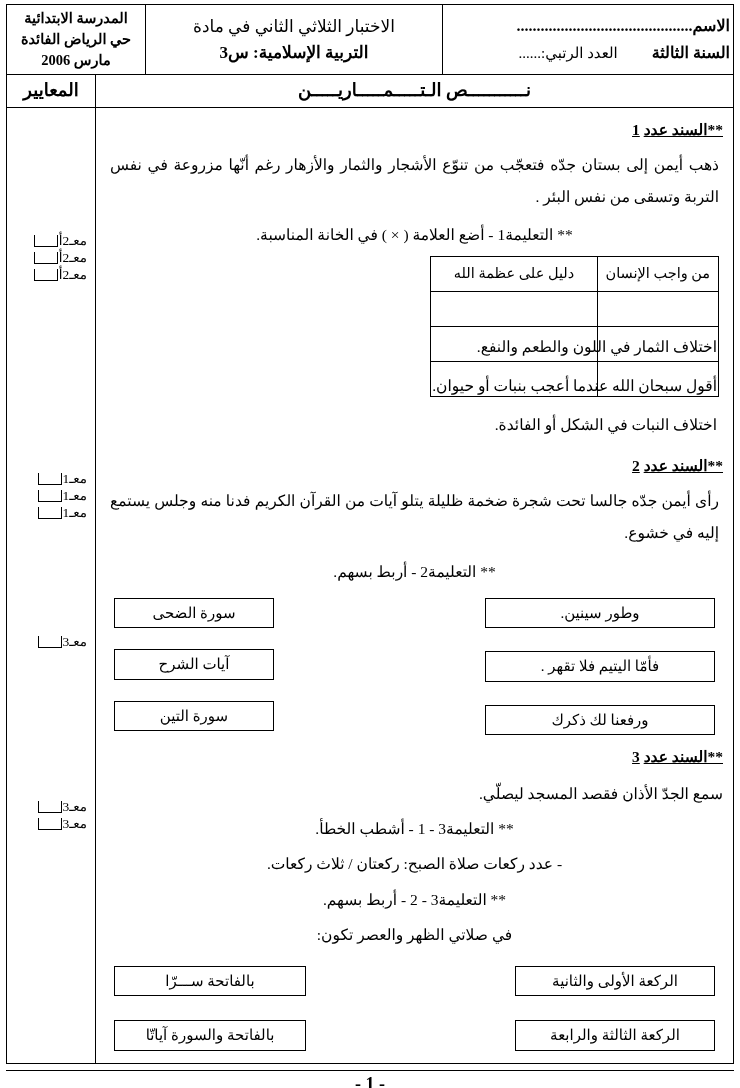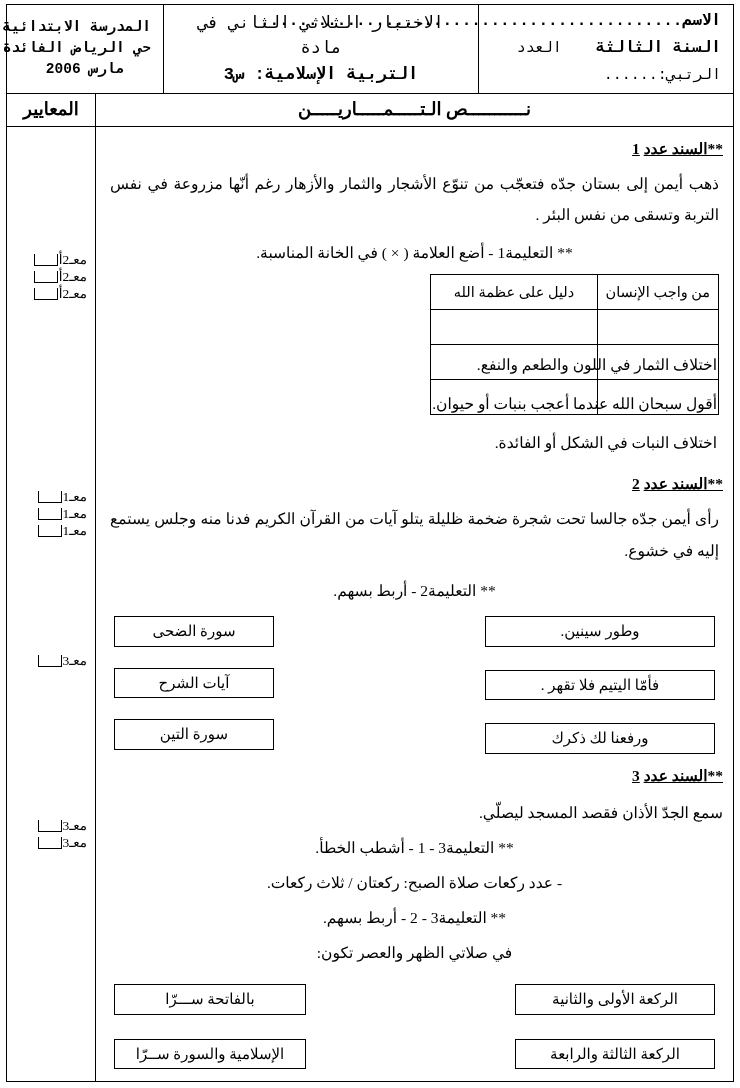--- a/index.html
+++ b/index.html
@@ -24,22 +24,21 @@
   
   .hdr-table {
     width: 728px;
     border-collapse: collapse;
     table-layout: fixed;
     margin: 0 auto;
   }
   .hdr-table td {
     border: 1px solid #000;
     vertical-align: middle;
-    padding: 3px 12px;
-    font-family: Liberation Mono, monospace;
+    padding: 3px 3px;
   }
   .hdr-school {
     width: 132px;
     text-align: center;
     font-size: 14.5px;
     line-height: 1.45;
     font-weight: bold;
   }
   .hdr-school div { white-space: nowrap; }
   .hdr-title {
@@ -328,21 +327,21 @@
             <div class="instr">** التعليمة3 - 2 - أربط بسهم.</div>
             <div class="instr">في صلاتي الظهر والعصر تكون:</div>
 
             <div class="match-wrap pair2">
               <div class="match-col right">
                 <div class="mbox">الركعة الأولى والثانية</div>
                 <div class="mbox">الركعة الثالثة والرابعة</div>
               </div>
               <div class="match-col left">
                 <div class="mbox">بالفاتحة ســـرّا</div>
-                <div class="mbox">الإسلامية والسورة ســرّا</div>
+                <div class="mbox">بالفاتحة والسورة آياتّا</div>
               </div>
             </div>
 
           </div>
         </td>
 
         <td class="col-crit">
           <div class="crit-cell">
             <div class="crit-pad-xl"></div>
             <span class="crit-mark"><span>معـ2أ</span><span class="box"></span></span>

